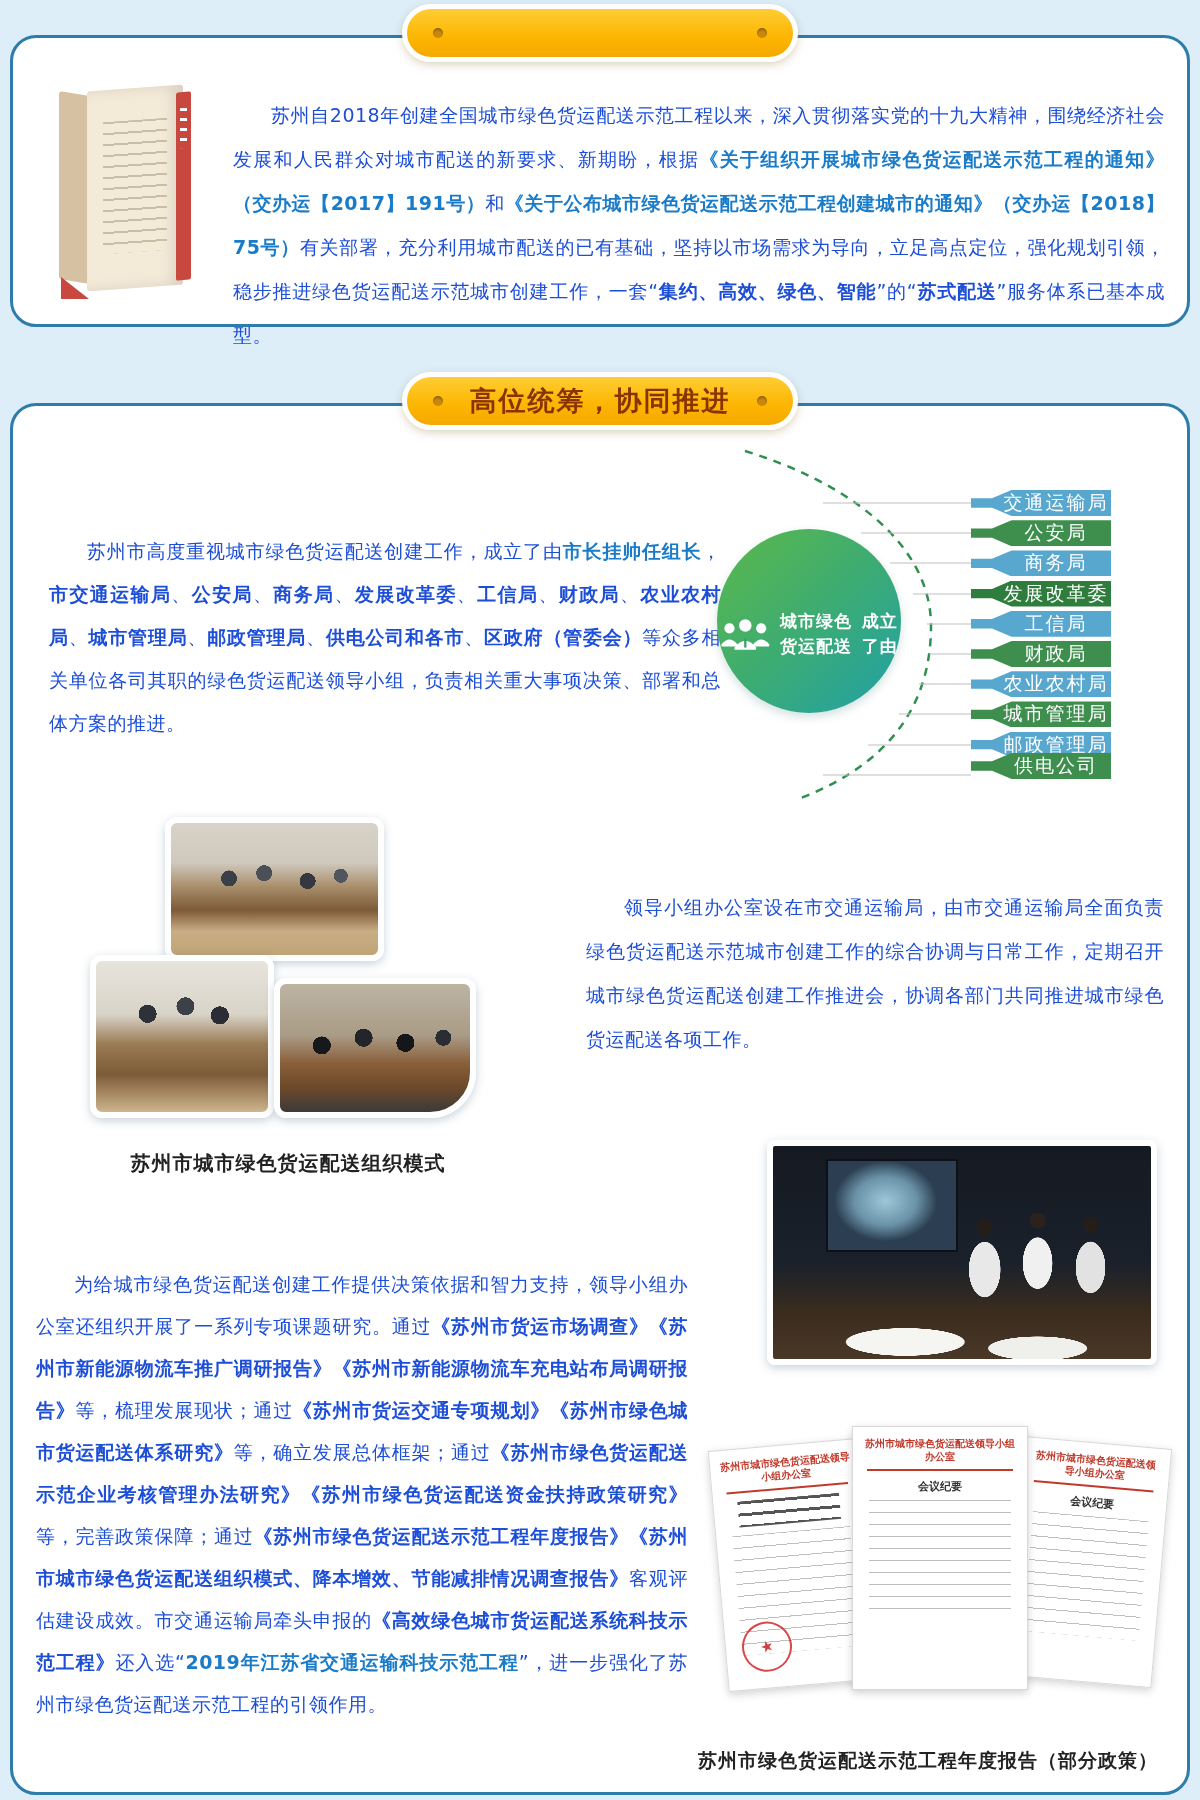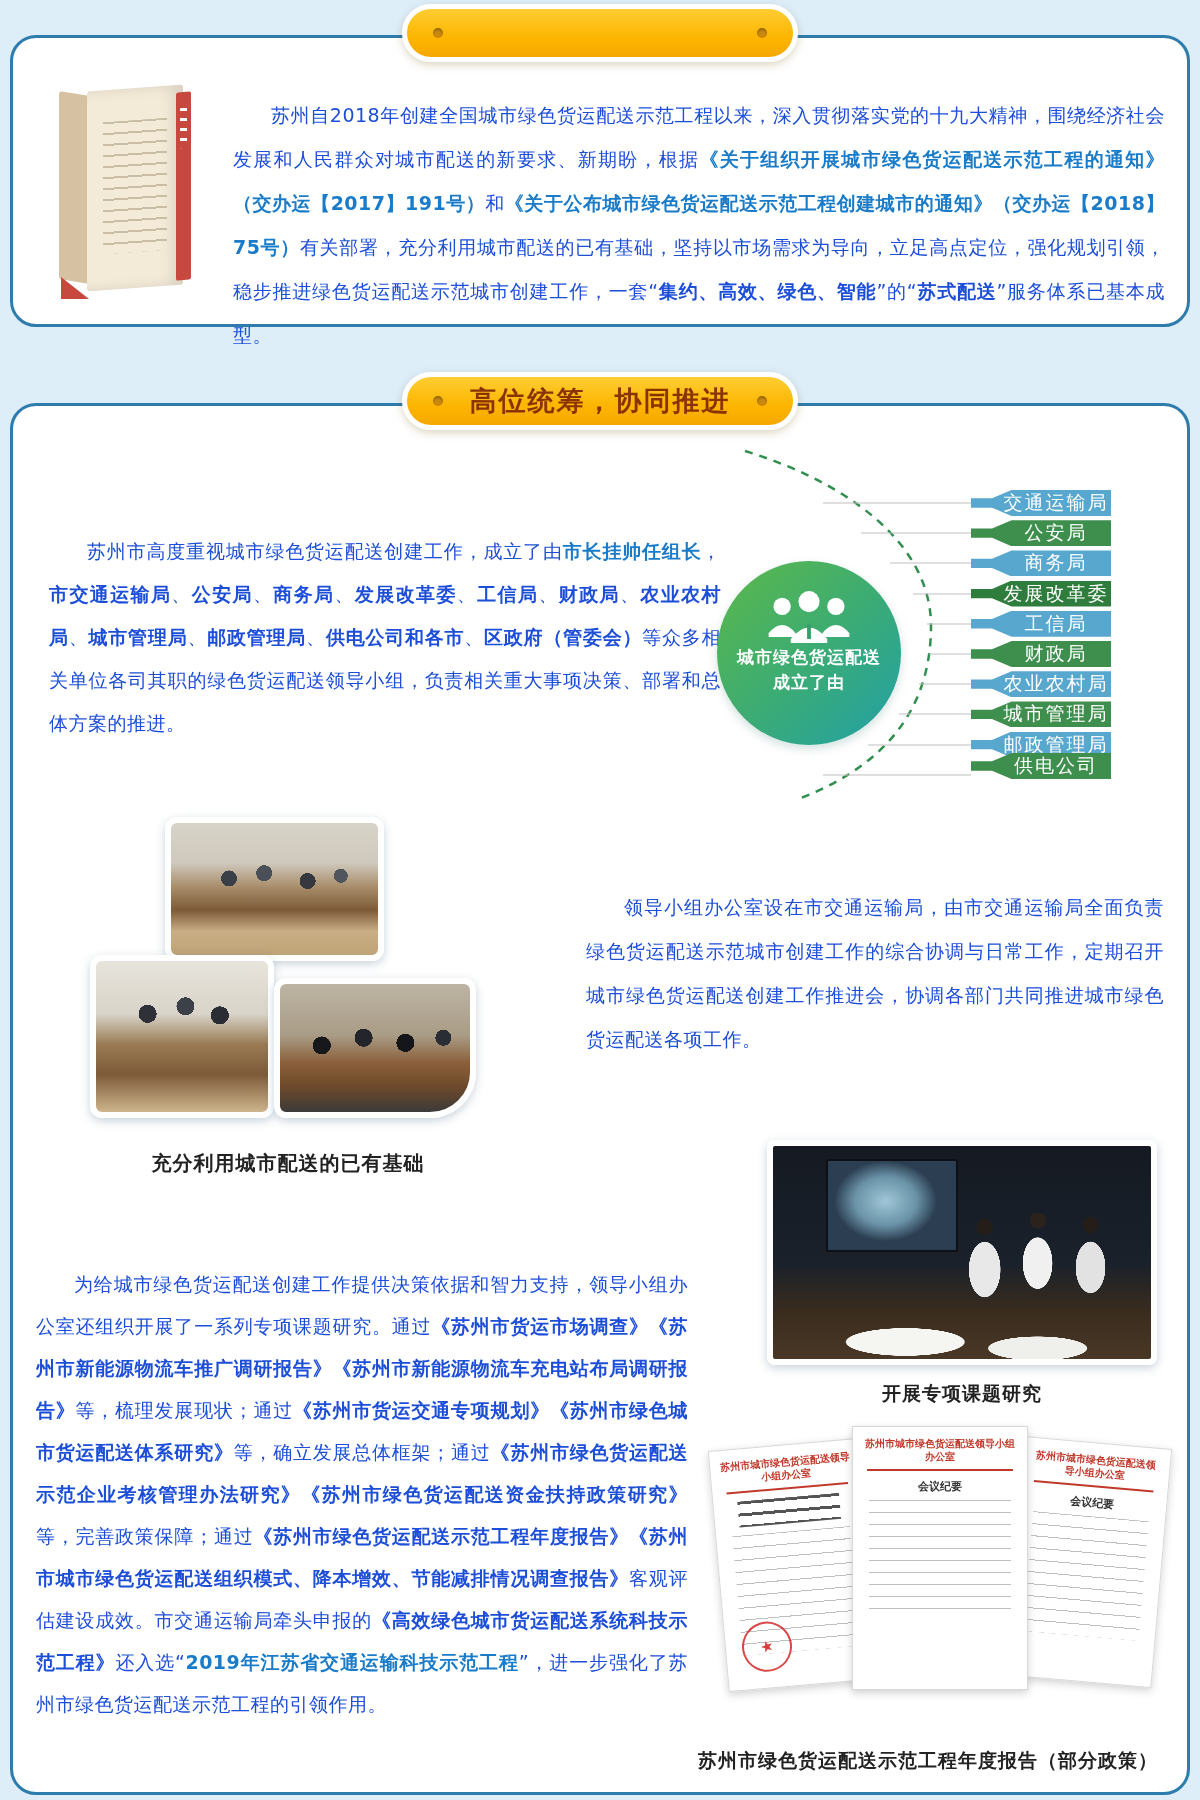--- a/index.html
+++ b/index.html
@@ -54,23 +54,23 @@
   .book-back{position:absolute;left:4px;top:10px;width:62px;height:188px;background:#d6c2a2;transform:skewY(9deg);border-radius:3px;}
   .book-pages{position:absolute;left:32px;top:2px;width:96px;height:200px;background:#f3ead8;transform:skewY(-4deg);border-radius:3px;box-shadow:inset -10px 0 14px rgba(0,0,0,.10);}
   .book-lines{position:absolute;left:48px;top:34px;width:64px;height:132px;background:repeating-linear-gradient(180deg,#c9bda6 0 2px,transparent 2px 11px);transform:skewY(-4deg);}
   .book-red{position:absolute;right:14px;top:6px;width:15px;height:188px;background:#c8473f;transform:skewY(-5deg);border-radius:2px;}
   .book-red:after{content:"";position:absolute;left:4px;top:16px;width:7px;height:40px;background:repeating-linear-gradient(180deg,#ffffff 0 3px,transparent 3px 10px);}
   .book-corner{position:absolute;left:6px;bottom:2px;width:0;height:0;border-left:28px solid #c8473f;border-top:22px solid transparent;}
 
   
   #diagram-svg{position:absolute;left:680px;top:20px;width:480px;height:380px;z-index:0;}
   #group-circle{
-    position:absolute;left:704px;top:155px;width:184px;height:184px;border-radius:50%;
+    position:absolute;left:704px;top:123px;width:184px;height:184px;border-radius:50%;
     background:linear-gradient(135deg,#5cb849 0%,#3aab77 55%,#21a0a8 100%);
-    display:flex;flex-direction:column;align-items:center;justify-content:flex-start;
+    display:flex;flex-direction:row;align-items:center;justify-content:flex-start;
     padding-top:26px;box-sizing:border-box;z-index:2;
     box-shadow:0 4px 10px rgba(0,90,80,.18);
   }
   #group-circle svg{width:96px;height:58px;}
   .circle-label{color:#ffffff;font-weight:bold;font-size:17px;letter-spacing:1px;line-height:25px;text-align:center;}
   .ribbon{
     position:absolute;left:958px;width:140px;height:26px;z-index:3;
     clip-path:polygon(0% 32%,15% 32%,29% 0%,100% 0%,100% 100%,29% 100%,15% 68%,0% 68%);
     display:flex;align-items:center;justify-content:center;
   }
@@ -229,30 +229,29 @@
         <span>邮政管理局</span>
       </div>
       <div class="ribbon" style="top: 347px; background: rgb(62, 142, 78);">
         <span>供电公司</span>
       </div>
     </div>
 
   <div class="photo" id="photoB1"></div>
   <div class="photo" id="photoB2"></div>
   <div class="photo" id="photoB3"></div>
-  <div class="caption" id="captionB">充分利用城市配送的已有基础</div>
+  <div class="caption" id="captionB">苏州市城市绿色货运配送组织模式</div>
 
   <p class="para" id="paraB"><span class="seg-n">领导小组办公室设在市交通运输局，由市交通运输局全面负责绿色货运配送示范城市创建工作的综合协调与日常工作，定期召开城市绿色货运配送创建工作推进会，协调各部门共同推进城市绿色货运配送各项工作。</span></p>
 
   <p class="para" id="paraC"><span class="seg-n">为给城市绿色货运配送创建工作提供决策依据和智力支持，领导小组办公室还组织开展了一系列专项课题研究。通过</span><span class="seg-r">《苏州市货运市场调查》《苏州市新能源物流车推广调研报告》《苏州市新能源物流车充电站布局调研报告》</span><span class="seg-n">等，梳理发展现状；通过</span><span class="seg-r">《苏州市货运交通专项规划》《苏州市绿色城市货运配送体系研究》</span><span class="seg-n">等，确立发展总体框架；通过</span><span class="seg-r">《苏州市绿色货运配送示范企业考核管理办法研究》《苏州市绿色货运配送资金扶持政策研究》</span><span class="seg-n">等，完善政策保障；通过</span><span class="seg-r">《苏州市绿色货运配送示范工程年度报告》《苏州市城市绿色货运配送组织模式、降本增效、节能减排情况调查报告》</span><span class="seg-n">客观评估建设成效。市交通运输局牵头申报的</span><span class="seg-r">《高效绿色城市货运配送系统科技示范工程》</span><span class="seg-n">还入选“</span><span class="seg-b">2019年江苏省交通运输科技示范工程</span><span class="seg-n">”，进一步强化了苏州市绿色货运配送示范工程的引领作用。</span></p>
 
   <div class="photo" id="photoC">
     <div class="screen"></div>
   </div>
-  <div class="caption" id="captionC">开展专项课题研究</div>
 
   <div id="docs">
       <div class="doc-page doc0">
         <div class="doc-header">苏州市城市绿色货运配送领导小组办公室</div>
         <div class="doc-rule"></div>
         <div class="doc-fakehead"></div>
         <div class="doc-bodylines"></div>
         <div class="doc-seal">★</div>
       </div>
       <div class="doc-page doc1">

